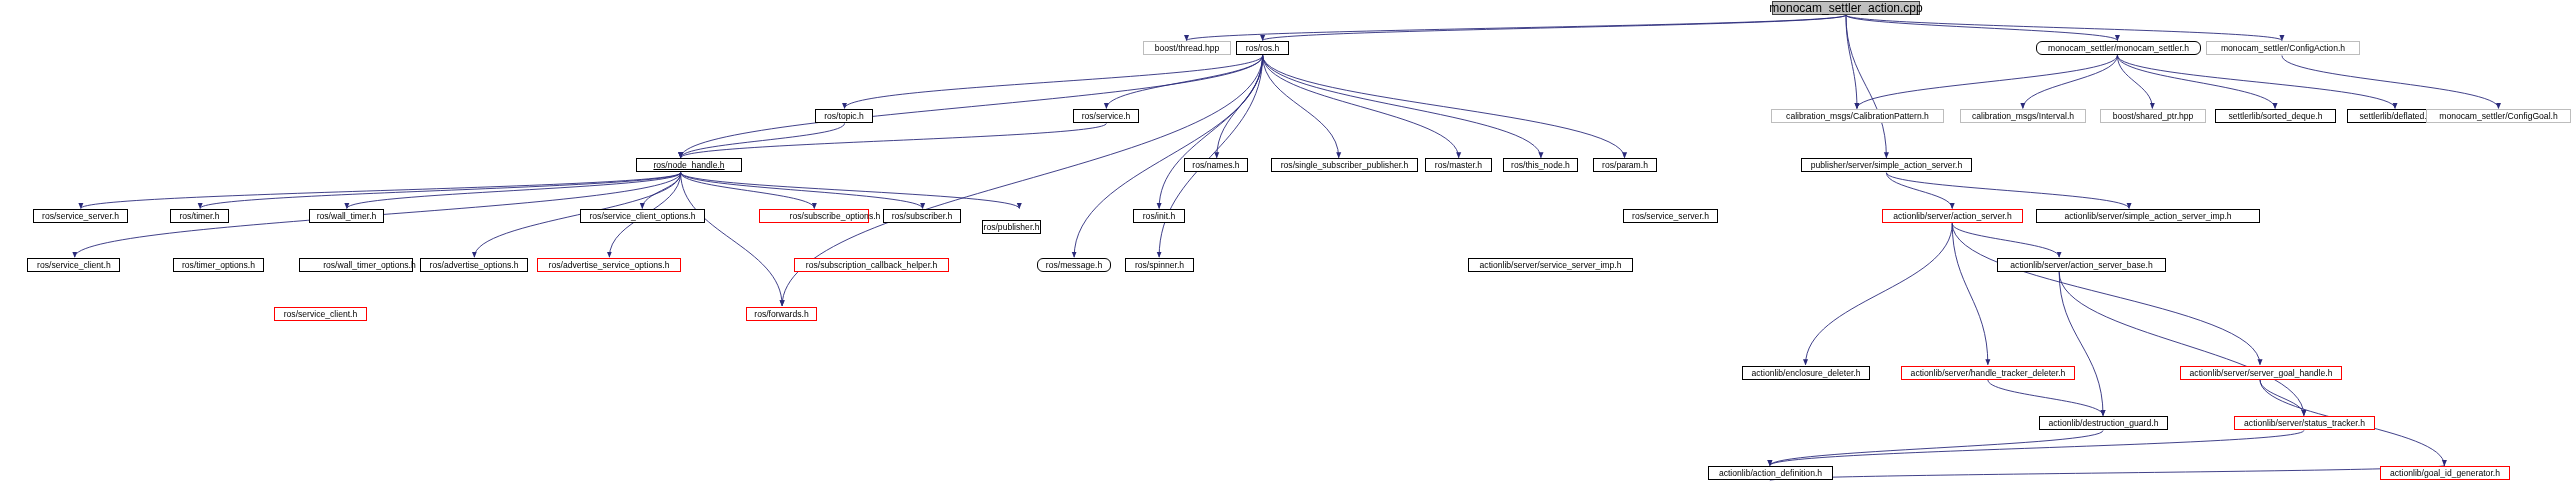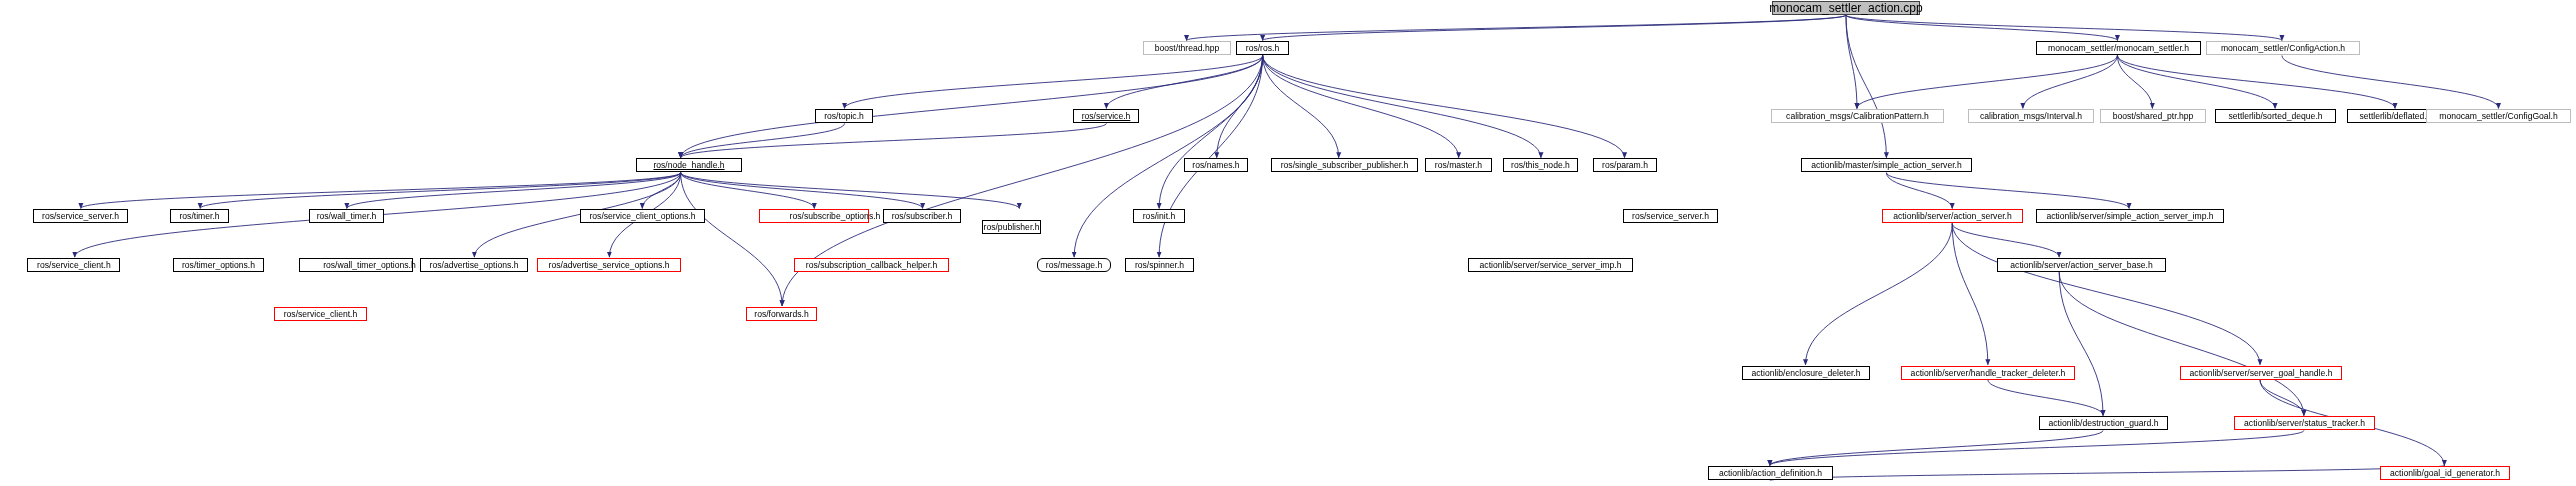--- a/index.html
+++ b/index.html
@@ -79,56 +79,56 @@
         <path d="M3296,554 C3296,610.25 3565,622.75 3565,679"></path>
         <path d="M3067,628 C3067,650.95 2581,656.05 2581,679"></path>
         <path d="M3360,628 C3360,650.95 2581,656.05 2581,679"></path>
         <path d="M2581,701 C2581,691.1 3565,688.9 3565,679"></path>
       </g>
   </svg>
   <div id="node-layer">
       <div class="node root" style="left: 1772px; top: 0.7px; width: 148px;">monocam_settler_action.cpp</div>
       <div class="node grey" style="left: 1143px; top: 41px; width: 88px;">boost/thread.hpp</div>
       <div class="node black" style="left: 1236px; top: 41px; width: 53px;">ros/ros.h</div>
-      <div class="node black" style="left: 2036px; top: 41px; width: 165px;">monocam_settler/monocam_settler.h</div>
+      <div class="node black" style="left: 2036px; top: 41px; width: 165px; border-radius: 6px;">monocam_settler/monocam_settler.h</div>
       <div class="node grey" style="left: 2206px; top: 41px; width: 154px;">monocam_settler/ConfigAction.h</div>
       <div class="node black" style="left: 815px; top: 109px; width: 58px;">ros/topic.h</div>
-      <div class="node black" style="left: 1073px; top: 109px; width: 66px; text-decoration: underline;">ros/service.h</div>
+      <div class="node black" style="left: 1073px; top: 109px; width: 66px;">ros/service.h</div>
       <div class="node grey" style="left: 1771px; top: 109px; width: 173px;">calibration_msgs/CalibrationPattern.h</div>
-      <div class="node grey" style="left: 1960px; top: 109px; width: 126px; margin-left: 8px;">calibration_msgs/Interval.h</div>
+      <div class="node grey" style="left: 1960px; top: 109px; width: 126px;">calibration_msgs/Interval.h</div>
       <div class="node grey" style="left: 2100px; top: 109px; width: 106px;">boost/shared_ptr.hpp</div>
       <div class="node black" style="left: 2215px; top: 109px; width: 121px;">settlerlib/sorted_deque.h</div>
       <div class="node black" style="left: 2347px; top: 109px; width: 97px;">settlerlib/deflated.h</div>
       <div class="node grey" style="left: 2426px; top: 109px; width: 145px;">monocam_settler/ConfigGoal.h</div>
       <div class="node black" style="left: 636px; top: 158px; width: 106px; text-decoration: underline;">ros/node_handle.h</div>
       <div class="node black" style="left: 1184px; top: 158px; width: 64px;">ros/names.h</div>
       <div class="node black" style="left: 1265px; top: 158px; width: 147px; margin-left: 6px;">ros/single_subscriber_publisher.h</div>
       <div class="node black" style="left: 1425px; top: 158px; width: 67px;">ros/master.h</div>
       <div class="node black" style="left: 1503px; top: 158px; width: 75px;">ros/this_node.h</div>
       <div class="node black" style="left: 1593px; top: 158px; width: 64px;">ros/param.h</div>
       <div class="node black" style="left: 1623px; top: 209px; width: 95px;">ros/service_server.h</div>
-      <div class="node black" style="left: 1801px; top: 158px; width: 171px;">actionlib/master/simple_action_server.h</div>
+      <div class="node black" style="left: 1801px; top: 158px; width: 171px;">publisher/server/simple_action_server.h</div>
       <div class="node black" style="left: 33px; top: 209px; width: 95px;">ros/service_server.h</div>
       <div class="node black" style="left: 170px; top: 209px; width: 59px;">ros/timer.h</div>
       <div class="node black" style="left: 309px; top: 209px; width: 75px;">ros/wall_timer.h</div>
       <div class="node black" style="left: 580px; top: 209px; width: 125px;">ros/service_client_options.h</div>
       <div class="node red" style="left: 759px; top: 209px; width: 110px; padding-left: 46px;">ros/subscribe_options.h</div>
       <div class="node black" style="left: 883px; top: 209px; width: 78px;">ros/subscriber.h</div>
       <div class="node black" style="left: 982px; top: 220px; width: 59px; text-align: right;">ros/publisher.h</div>
       <div class="node black" style="left: 1133px; top: 209px; width: 52px;">ros/init.h</div>
       <div class="node black" style="left: 27.4px; top: 258px; width: 93px;">ros/service_client.h</div>
       <div class="node black" style="left: 173px; top: 258px; width: 91px;">ros/timer_options.h</div>
       <div class="node black" style="left: 299px; top: 258px; width: 114px; padding-left: 31px;">ros/wall_timer_options.h</div>
       <div class="node black" style="left: 420px; top: 258px; width: 108px;">ros/advertise_options.h</div>
       <div class="node red" style="left: 537px; top: 258px; width: 144px;">ros/advertise_service_options.h</div>
       <div class="node red" style="left: 794px; top: 258px; width: 155px;">ros/subscription_callback_helper.h</div>
       <div class="node black" style="left: 1037px; top: 258px; width: 74px; border-radius: 6px;">ros/message.h</div>
       <div class="node black" style="left: 1125px; top: 258px; width: 69px;">ros/spinner.h</div>
       <div class="node red" style="left: 1882px; top: 209px; width: 141px;">actionlib/server/action_server.h</div>
-      <div class="node black" style="left: 2036px; top: 209px; width: 188px;">actionlib/server/simple_action_server_imp.h</div>
+      <div class="node black" style="left: 2036px; top: 209px; width: 224px;">actionlib/server/simple_action_server_imp.h</div>
       <div class="node black" style="left: 1468px; top: 258px; width: 165px;">actionlib/server/service_server_imp.h</div>
       <div class="node black" style="left: 1975px; top: 258px; width: 169px; margin-left: 22px;">actionlib/server/action_server_base.h</div>
       <div class="node red" style="left: 274px; top: 307px; width: 93px;">ros/service_client.h</div>
       <div class="node red" style="left: 746px; top: 307px; width: 71px;">ros/forwards.h</div>
       <div class="node black" style="left: 1742px; top: 366px; width: 128px;">actionlib/enclosure_deleter.h</div>
       <div class="node red" style="left: 1901px; top: 366px; width: 174px;">actionlib/server/handle_tracker_deleter.h</div>
       <div class="node red" style="left: 2180px; top: 366px; width: 162px;">actionlib/server/server_goal_handle.h</div>
       <div class="node black" style="left: 2039px; top: 416px; width: 129px;">actionlib/destruction_guard.h</div>
       <div class="node red" style="left: 2234px; top: 416px; width: 141px;">actionlib/server/status_tracker.h</div>
       <div class="node black" style="left: 1708px; top: 466px; width: 125px;">actionlib/action_definition.h</div>

